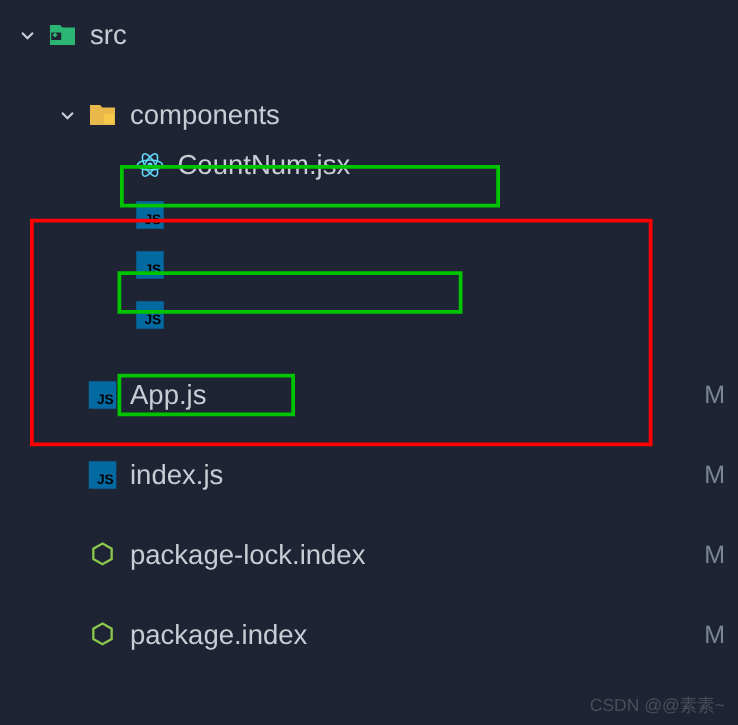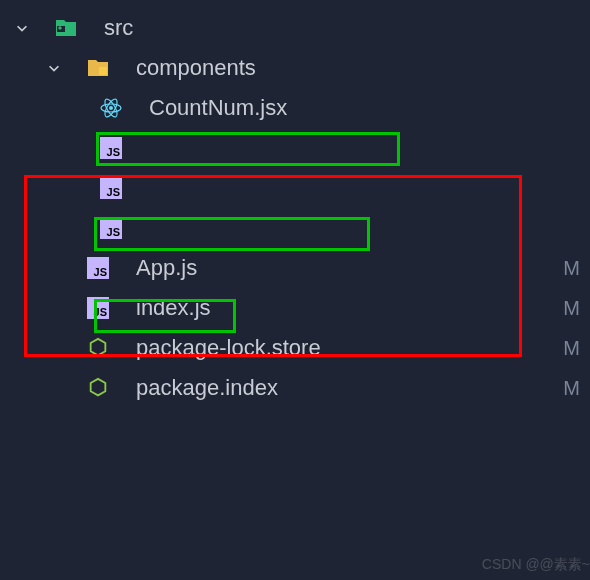--- a/index.html
+++ b/index.html
@@ -14,21 +14,20 @@
       position: relative;
     }
     .tree { padding-top: 8px; }
     .row {
       display: flex;
       align-items: center;
       height: 40px;
       padding-right: 10px;
       cursor: pointer;
       position: relative;
-      gap: 16px;
     }
     .chevron {
       width: 16px;
       height: 16px;
       display: inline-flex;
       align-items: center;
       justify-content: center;
       margin-right: 8px;
       flex-shrink: 0;
     }
@@ -61,32 +60,32 @@
       pointer-events: none;
     }
     .red-box {
       border: 3px solid #ff0000;
       position: absolute;
       pointer-events: none;
     }
     .watermark {
       position: absolute;
       bottom: 6px;
-      right: 0;
+      right: 10px;
       color: rgba(200,200,200,0.25);
       font-size: 14px;
     }
     
     .d0 { padding-left: 14px; }
-    .d1 { padding-left: 46px; }
-    .d2-noch { padding-left: 59px; }
+    .d1 { padding-left: 46px; margin-top: 24px; }
+    .d2-noch { padding-left: 84px; }
     
     .js-icon {
       width: 22px; height: 22px;
-      background: #c4b5fd;
+      background: #0369a1;
       color: #000;
       font-weight: bold;
       font-size: 11px;
       display: flex;
       align-items: flex-end;
       justify-content: flex-end;
       padding: 1px 2px;
     }
   </style>
 </head>
@@ -182,21 +181,21 @@
     <span class="status">M</span>
   </div>
 
   <div class="row d1">
     <span class="chevron"></span>
     <span class="icon">
       <svg viewBox="0 0 24 24" width="22" height="22">
           <path fill="none" stroke="#8cc84b" stroke-width="2" d="M12 2l8 4.5v9L12 20l-8-4.5v-9L12 2z"></path>
         </svg>
     </span>
-    <span class="label">package-lock.store</span>
+    <span class="label">package-lock.index</span>
     <span class="status">M</span>
   </div>
 
   <div class="row d1">
     <span class="chevron"></span>
     <span class="icon">
       <svg viewBox="0 0 24 24" width="22" height="22">
           <path fill="none" stroke="#8cc84b" stroke-width="2" d="M12 2l8 4.5v9L12 20l-8-4.5v-9L12 2z"></path>
         </svg>
     </span>

